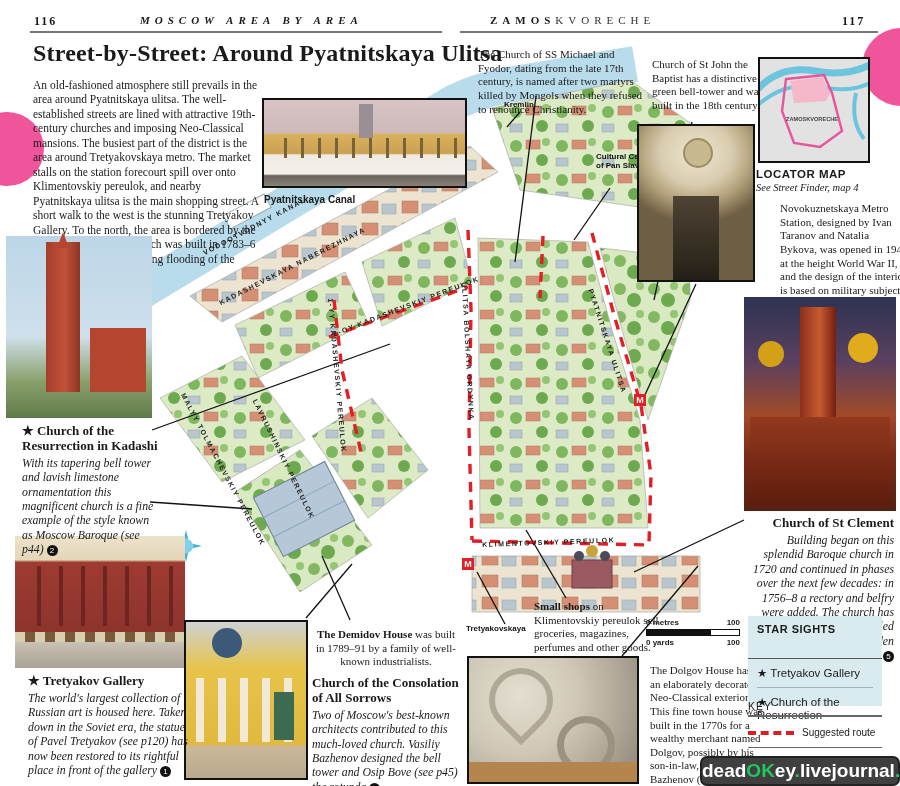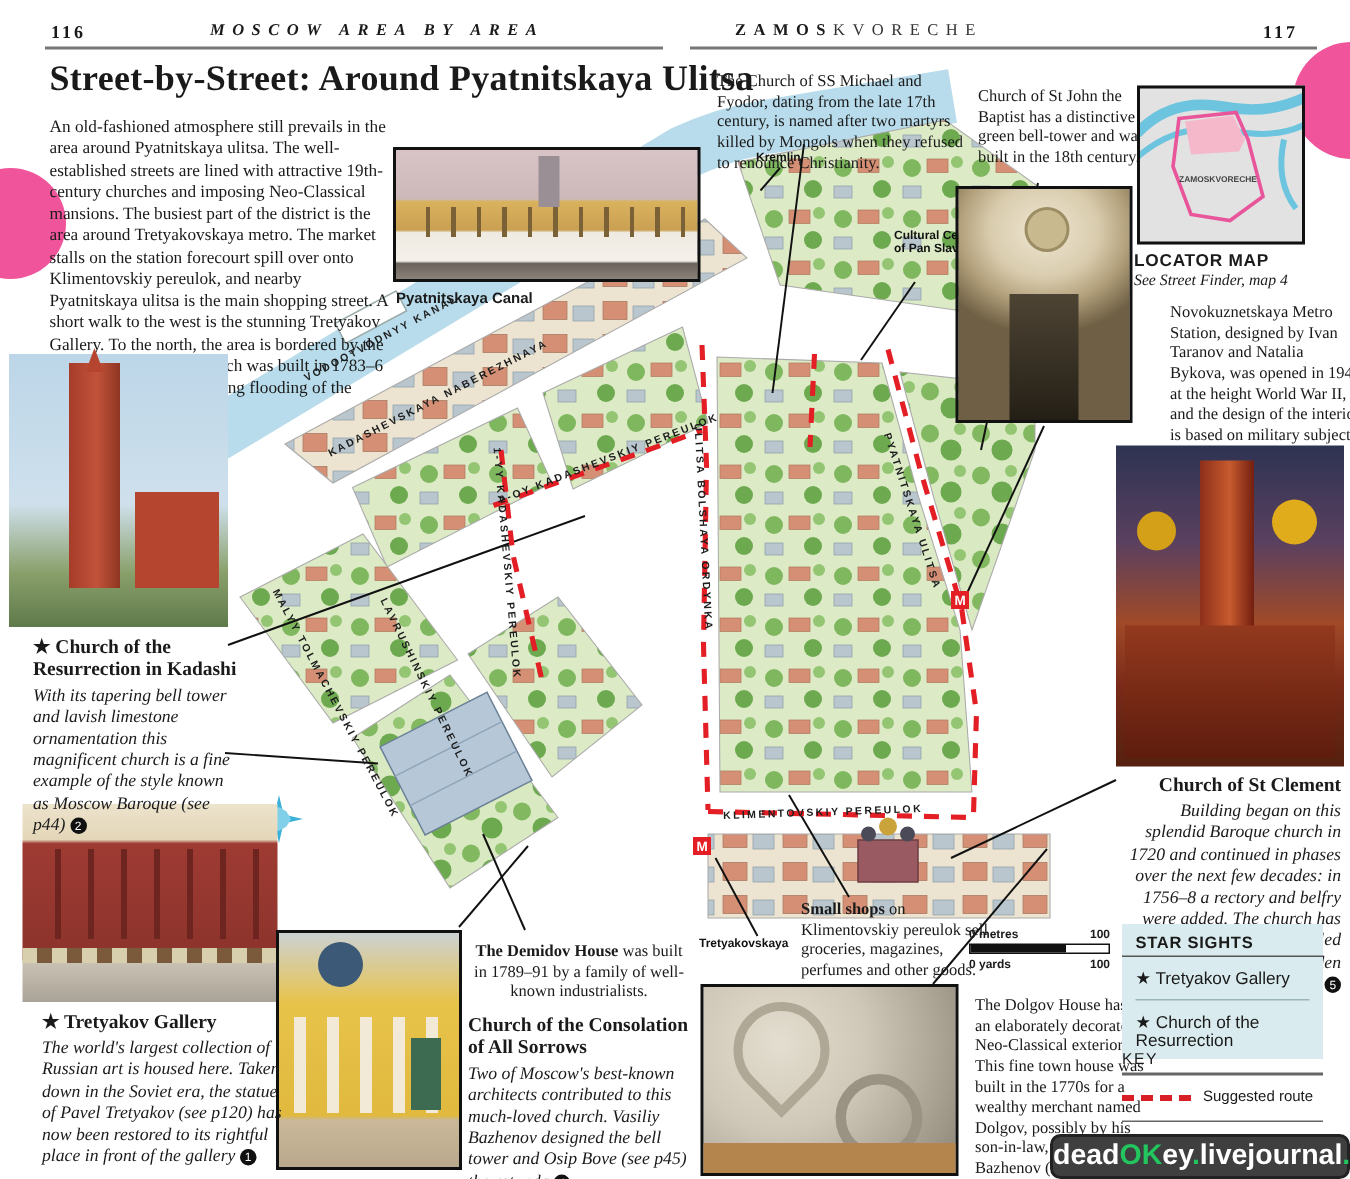--- a/index.html
+++ b/index.html
@@ -24,21 +24,21 @@
   .photo{border:2px solid #111;box-sizing:border-box;}
   .pcap{font-size:10px;font-weight:bold;font-family:"Liberation Sans",sans-serif;}
   
   .mlab{position:absolute;font-family:"Liberation Sans",sans-serif;font-size:7px;font-weight:bold;
         letter-spacing:1.6px;color:#1d1d1d;white-space:nowrap;transform-origin:left top;}
   .plab{position:absolute;font-family:"Liberation Sans",sans-serif;font-size:8px;font-weight:bold;color:#111;line-height:1.15;}
   .mmark{position:absolute;width:12px;height:12px;background:#e31e24;color:#fff;text-align:center;
          font:bold 9px/12px "Liberation Sans",sans-serif;}
   
   .ssbox{background:#d9ebee;}
-  .ss-title{font:bold 11px "Liberation Sans",sans-serif;letter-spacing:.5px;padding:7px 9px 2px;border-bottom:1px solid #555;}
+  .ss-title{font:bold 11px "Liberation Sans",sans-serif;letter-spacing:.5px;padding:7px 9px 23px;border-bottom:1px solid #555;}
   .ss-item{font:11.5px "Liberation Sans",sans-serif;padding:7px 9px;}
   .ss-sep{height:1px;background:#9ab4ba;margin:0 9px;}
   .keyt{font:10.5px "Liberation Sans",sans-serif;letter-spacing:1px;}
   .krule{height:1.5px;background:#666;}
   .dash-sample{display:inline-block;width:46px;height:0;border-top:4px dashed #d81f26;vertical-align:middle;}
   .keylab{font:10px "Liberation Sans",sans-serif;margin-left:8px;vertical-align:middle;}
   
   .sc{font:bold 8px "Liberation Sans",sans-serif;}
   
   .wm{background:#3f3f3f;border-radius:7px;border:2px solid #222;color:#fff;

